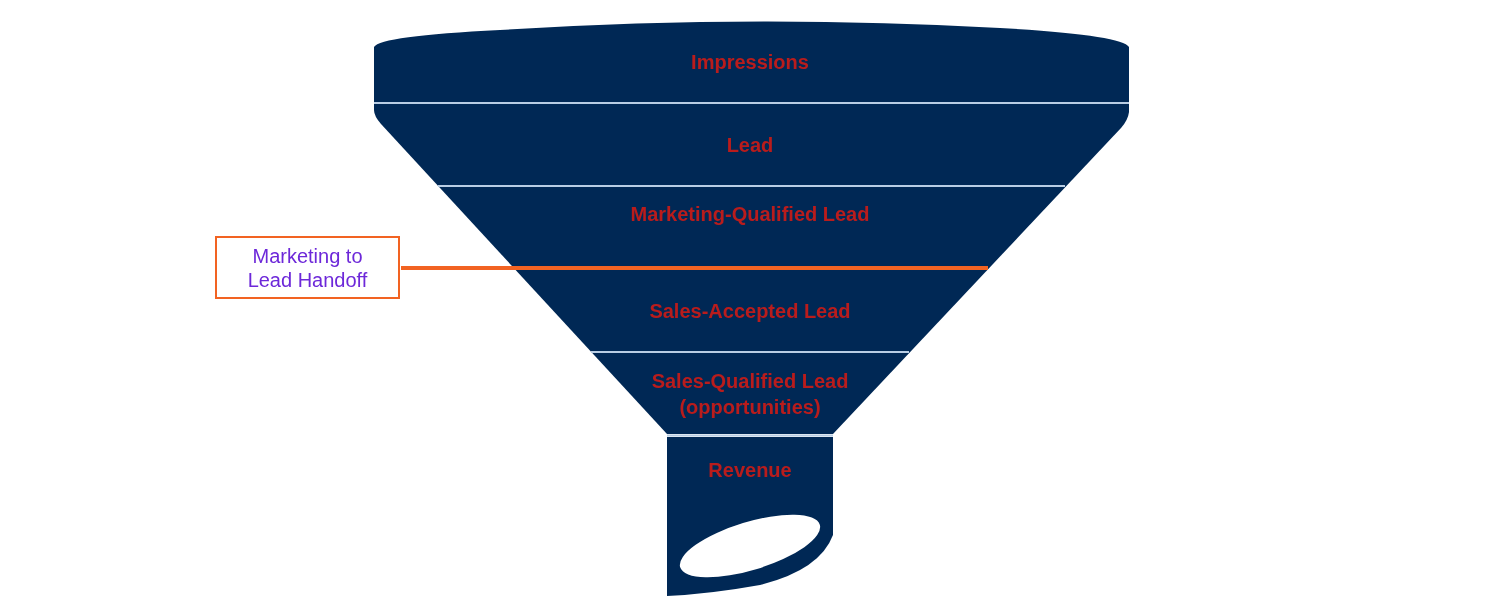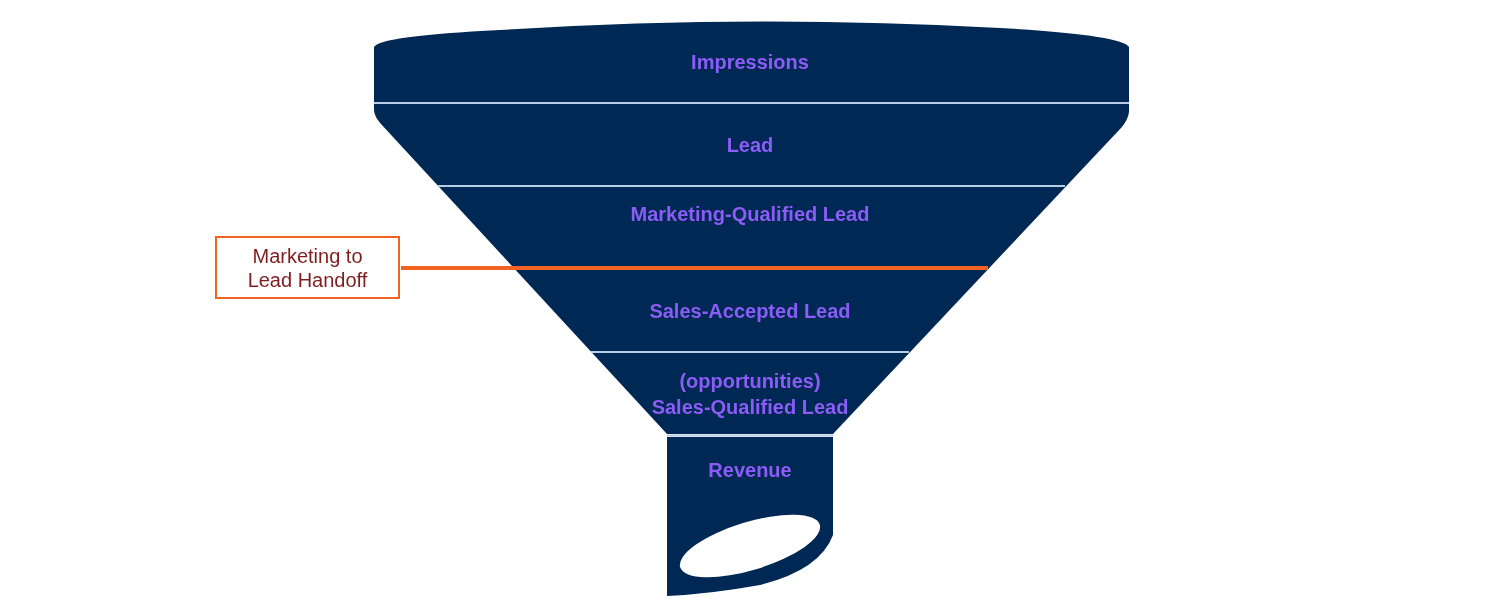--- a/index.html
+++ b/index.html
@@ -1,19 +1,19 @@
 <!DOCTYPE html>
 <html><head>
 <meta charset="utf-8">
 <style>
   html, body { margin:0; padding:0; background:#ffffff; }
   body { width:1500px; height:600px; position:relative; overflow:hidden; font-family:"Liberation Sans", sans-serif; }
   svg.funnel { position:absolute; left:0; top:0; }
-  .stage-label { position:absolute; color:#8b5cf6; font-weight:bold; font-size:20px; text-align:center; width:400px; left:550px; line-height:26px; }
-  .handoff-box { position:absolute; left:215px; top:236px; width:185px; height:63px; border:2px solid #f26322; background:#fff; box-sizing:border-box; display:flex; flex-direction:column; align-items:center; justify-content:center; color:#7f1d1d; font-size:20px; line-height:24px; }
+  .stage-label { position:absolute; color:#b91c1c; font-weight:bold; font-size:20px; text-align:center; width:400px; left:550px; line-height:26px; }
+  .handoff-box { position:absolute; left:215px; top:236px; width:185px; height:63px; border:2px solid #f26322; background:#fff; box-sizing:border-box; display:flex; flex-direction:column; align-items:center; justify-content:center; color:#6d28d9; font-size:20px; line-height:24px; }
 </style>
 </head>
 <body>
 
 <svg class="funnel" width="1500" height="600">
 
   <path d="M374,47 Q380,36 500,30 Q752,14 1000,28 Q1122,35 1129,47 L1129,102 L374,102 Z" fill="#002855"></path>
 
   <path d="M374,104 L1129,104 L1129,112 Q1128,120 1121,128 L833,434 L667,434 L381,124 Q374,116 374,110 Z" fill="#002855"></path>
 
@@ -27,21 +27,21 @@
   <line x1="667" y1="435.5" x2="833" y2="435.5" stroke="#b8cde4" stroke-width="2"></line>
 
   <line x1="401" y1="268" x2="988" y2="268" stroke="#f26322" stroke-width="4"></line>
 </svg>
 
 <div class="stage-label" style="top:49px">Impressions</div>
 <div class="stage-label" style="top:132px">Lead</div>
 <div class="stage-label" style="top:201px">Marketing-Qualified Lead</div>
 <div class="stage-label" style="top:298px">Sales-Accepted Lead</div>
 <div class="stage-label" style="top:368px">
+  <div>Sales-Qualified Lead</div>
   <div>(opportunities)</div>
-  <div>Sales-Qualified Lead</div>
 </div>
 <div class="stage-label" style="top:457px">Revenue</div>
 
 <div class="handoff-box">
   <div>Marketing to</div>
   <div>Lead Handoff</div>
 </div>
 
 </body></html>

